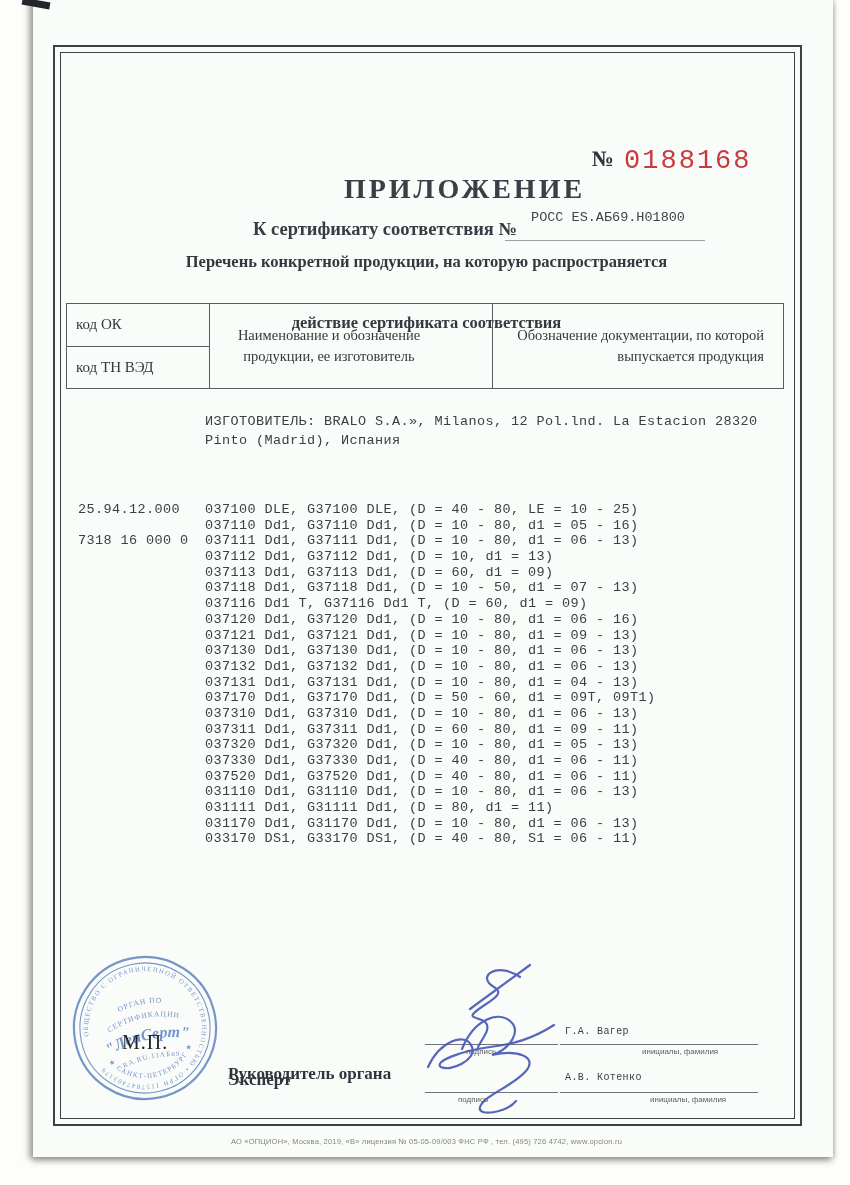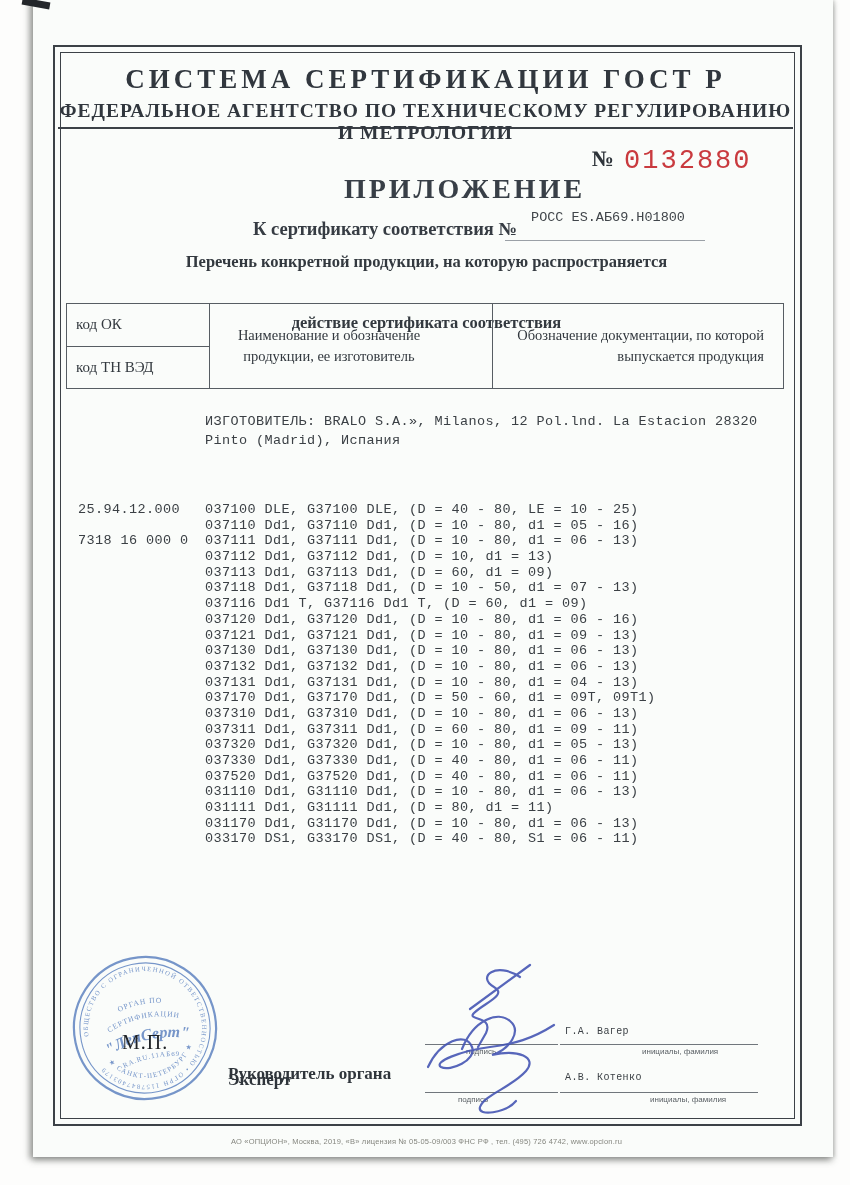--- a/index.html
+++ b/index.html
@@ -70,27 +70,23 @@
 <body>
 
 <div class="canvas">
   <div class="paper"></div>
   <div class="scan-mark"></div>
 
   <div class="frame-outer">
     <div class="frame-inner"></div>
   </div>
 
-  <div class="gost-header">
-    <div class="gost-line1">СИСТЕМА СЕРТИФИКАЦИИ ГОСТ Р</div>
-    <div class="gost-line2">ФЕДЕРАЛЬНОЕ АГЕНТСТВО ПО ТЕХНИЧЕСКОМУ РЕГУЛИРОВАНИЮ И МЕТРОЛОГИИ</div>
-  </div>
 
   <div class="form-no">
-    <span class="no-sign">№</span><span class="no-digits" id="form-digits" style="color: rgb(201, 58, 62);">0132880</span>
+    <span class="no-sign">№</span><span class="no-digits" id="form-digits" style="color: rgb(201, 58, 62);">0188168</span>
   </div>
 
   <div class="doc-title">ПРИЛОЖЕНИЕ</div>
 
   <div class="cert-label">К сертификату соответствия №</div>
   <div class="cert-value mono">РОСС ES.АБ69.Н01800</div>
   <div class="cert-underline"></div>
 
   <div class="subtitle l1">Перечень конкретной продукции,  на которую распространяется</div>
   <div class="subtitle l2">действие сертификата соответствия</div>

